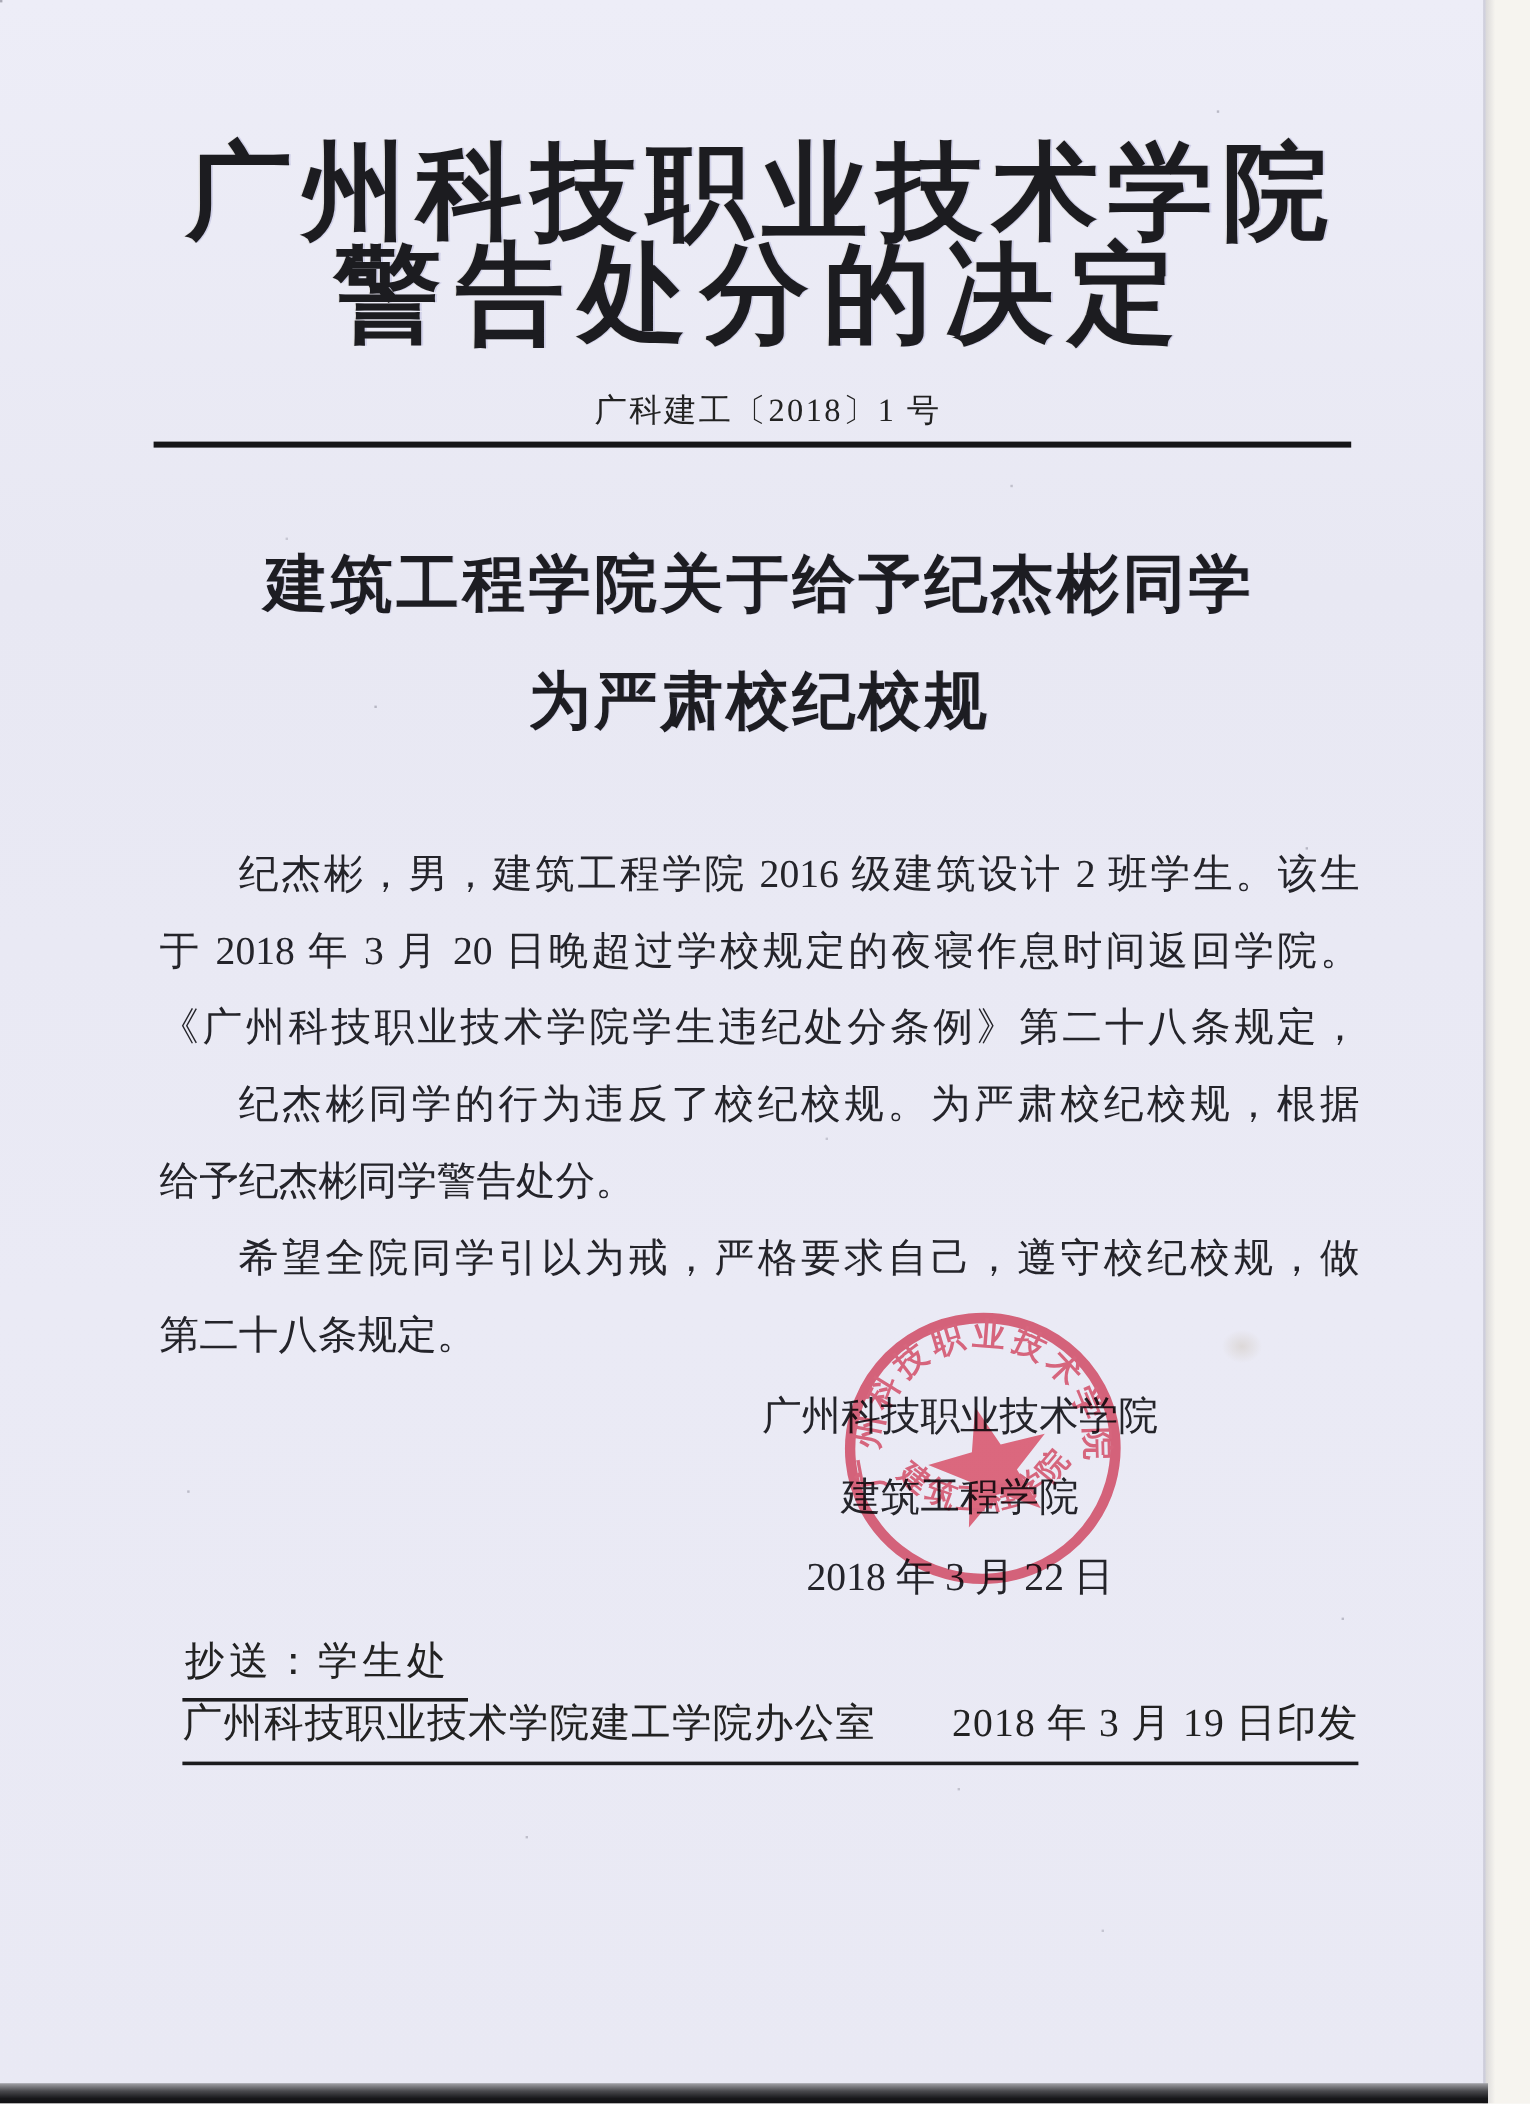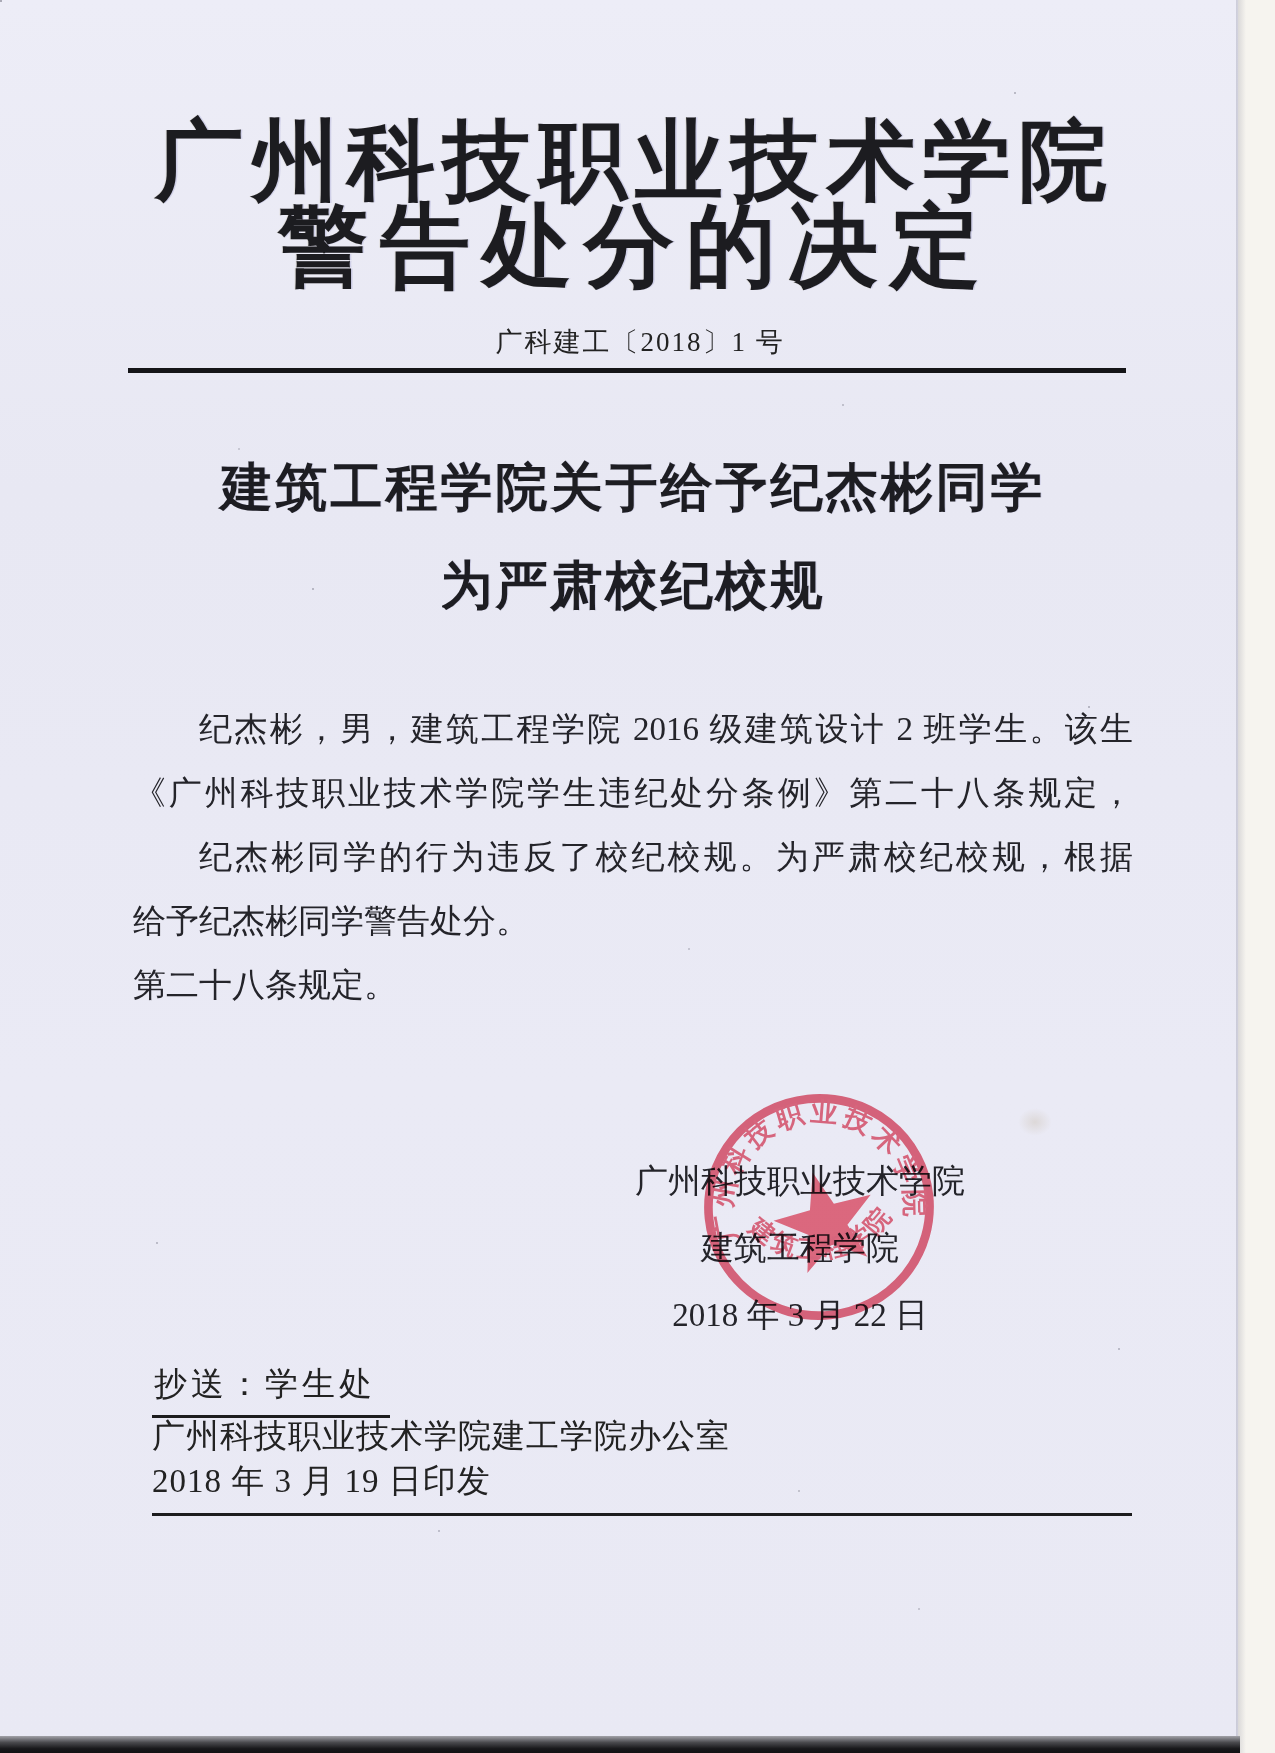--- a/index.html
+++ b/index.html
@@ -63,21 +63,21 @@
     position:absolute;left:694px;top:1082px;width:250px;height:250px;
     transform:rotate(-6deg);opacity:.82;mix-blend-mode:multiply;
   }
   .footer-cc{
     position:absolute;left:152px;top:1352px;font-size:33px;color:#222;
   }
   .footer-cc .u{display:inline-block;border-bottom:3px solid #1c1c1e;padding:0 14px 8px 2px;letter-spacing:4px;margin-top:10px;}
   .footer-issue{
     position:absolute;left:152px;top:1414px;width:980px;
     font-size:33px;color:#222;display:flex;justify-content:space-between;
-    border-bottom:3px solid #1c1c1e;padding-bottom:9px;letter-spacing:1px;flex-direction:column;
+    border-bottom:3px solid #1c1c1e;padding-bottom:9px;letter-spacing:1px;
   }
   .noise{position:absolute;left:0;top:0;width:2px;height:2px;background:rgba(70,70,85,.4);
     box-shadow:312px 588px 0 rgba(70,70,85,.30), 842px 404px 0 rgba(70,70,85,.25),
       1014px 92px 0 rgba(70,70,85,.3), 156px 1242px 0 rgba(70,70,85,.28),
       688px 948px 0 rgba(70,70,85,.22), 1088px 706px 0 rgba(70,70,85,.3),
       438px 1530px 0 rgba(70,70,85,.26), 918px 1608px 0 rgba(70,70,85,.22),
       238px 448px 0 rgba(70,70,85,.2), 1118px 1348px 0 rgba(70,70,85,.28),
       568px 332px 0 rgba(70,70,85,.2), 798px 1490px 0 rgba(70,70,85,.24);}
   .stain{position:absolute;left:1018px;top:1108px;width:34px;height:28px;border-radius:50%;
     background:radial-gradient(ellipse,rgba(190,175,150,.30),rgba(190,175,150,0) 70%);}
@@ -92,23 +92,25 @@
 
   <div class="docno">广科建工〔2018〕1 号</div>
 
   <div class="rule"></div>
 
   <div class="subject1">建筑工程学院关于给予纪杰彬同学</div>
   <div class="subject2">为严肃校纪校规</div>
 
   <div class="bodytext">
     <div class="bline just indent">纪杰彬，男，建筑工程学院 2016 级建筑设计 2 班学生。该生</div>
+    <div class="bline just">于 2018 年 3 月 20 日晚超过学校规定的夜寝作息时间返回学院。</div>
     <div class="bline just">《广州科技职业技术学院学生违纪处分条例》第二十八条规定，</div>
     <div class="bline just indent">纪杰彬同学的行为违反了校纪校规。为严肃校纪校规，根据</div>
     <div class="bline">给予纪杰彬同学警告处分。</div>
+    <div class="bline just indent">希望全院同学引以为戒，严格要求自己，遵守校纪校规，做</div>
     <div class="bline">第二十八条规定。</div>
   </div>
 
   <div class="sig">
     <div>广州科技职业技术学院</div>
     <div>建筑工程学院</div>
     <div>2018 年 3 月 22 日</div>
   </div>
 
   <svg class="stamp" viewBox="0 0 260 260" aria-hidden="true">

